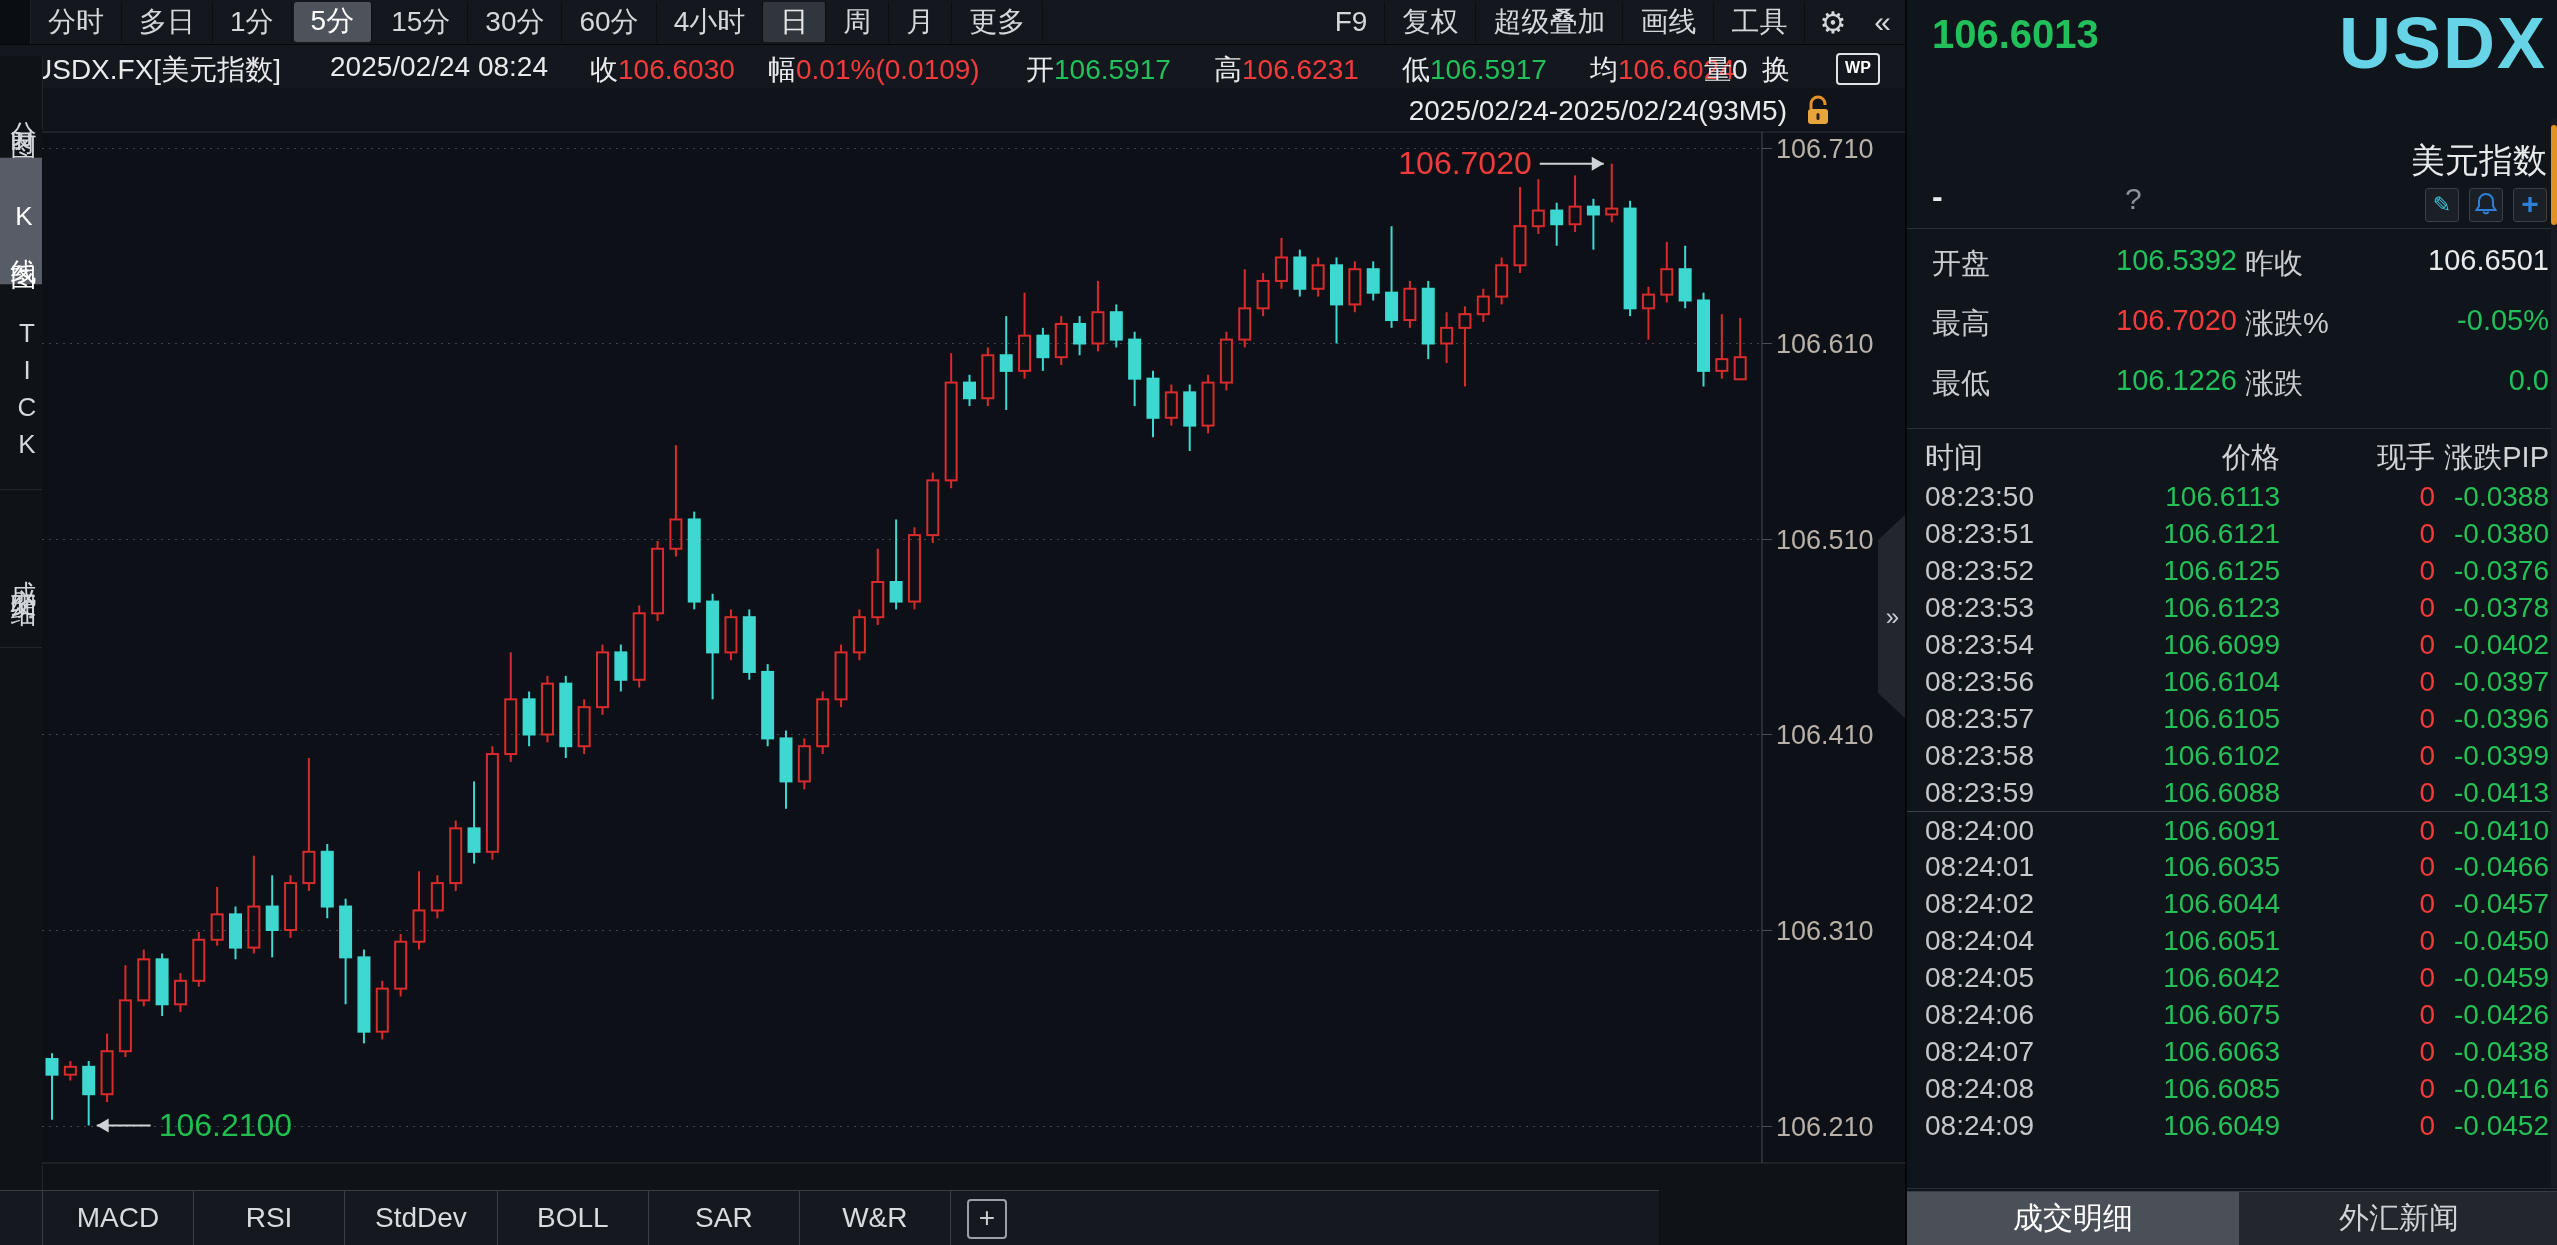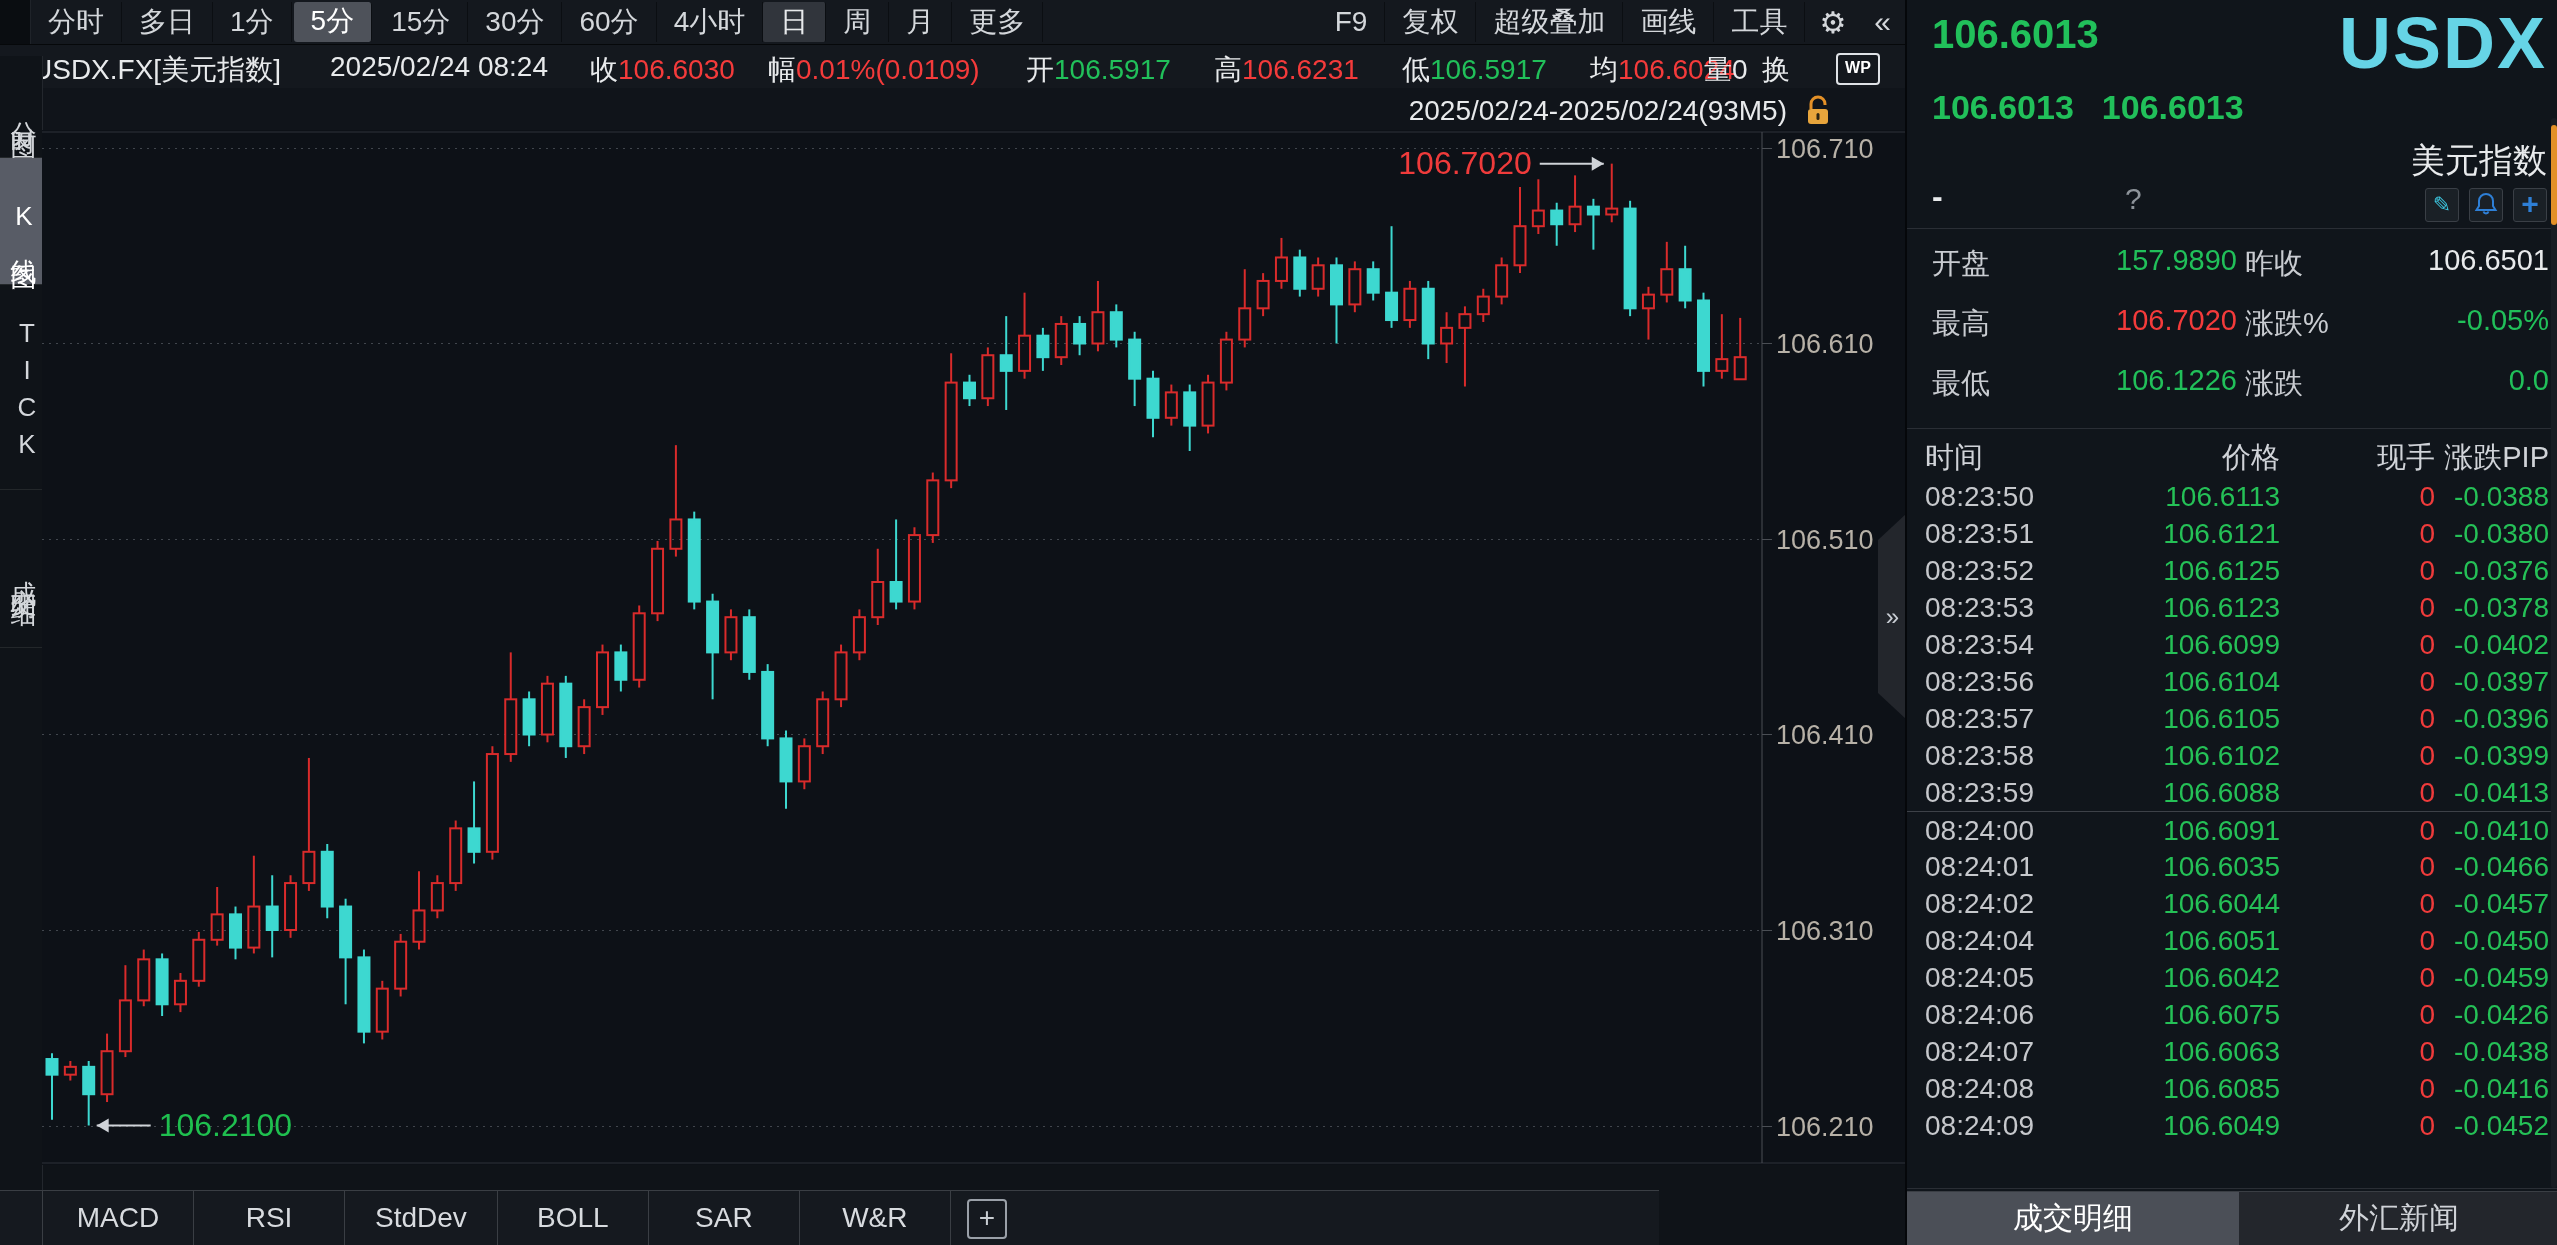--- a/index.html
+++ b/index.html
@@ -457,42 +457,39 @@
         <div class="ind-tab">BOLL</div>
         <div class="ind-tab">SAR</div>
         <div class="ind-tab">W&amp;R</div>
       </div>
     <div id="ind-add">+</div>
   </div>
 
   <div id="panel">
     <div id="p-price" class="c-green">106.6013</div>
     <div id="p-symbol" class="c-cyan">USDX</div>
-    <div id="p-line2" class="c-green">
-      <span>106.6013</span><span>106.6013</span>
-    </div>
     <div id="p-name" class="c-white">美元指数</div>
     <div id="p-dash">-</div>
     <div id="p-q">?</div>
     <div class="p-ic" style="right:100px">
       <span style="color:#3cc3dc;font-size:22px;line-height:32px;">✎</span>
     </div>
     <div class="p-ic" style="right:56px">
       <svg width="30" height="30" viewBox="0 0 30 30">
           <path d="M15 5 a7 7 0 0 1 7 7 v5 l2.5 4 h-19 l2.5-4 v-5 a7 7 0 0 1 7-7 z M12.5 22.5 a2.6 2.6 0 0 0 5 0" fill="none" stroke="#2e7fd6" stroke-width="2"></path>
         </svg>
     </div>
     <div class="p-ic" style="right:12px">
       <span style="color:#2e7fd6;font-size:30px;font-weight:bold;line-height:30px;">+</span>
     </div>
     <div id="sep1" style="top:228px"></div>
     <div id="p-stats">
         <div class="stat-row" style="top: 244px;">
           <span class="l1">开盘</span>
-          <span class="v1 c-green">157.9890</span>
+          <span class="v1 c-green">106.5392</span>
           <span class="l2">昨收</span>
           <span class="v2 c-white">106.6501</span>
         </div>
         <div class="stat-row" style="top: 304px;">
           <span class="l1">最高</span>
           <span class="v1 c-red">106.7020</span>
           <span class="l2">涨跌%</span>
           <span class="v2 c-green">-0.05%</span>
         </div>
         <div class="stat-row" style="top: 364px;">

